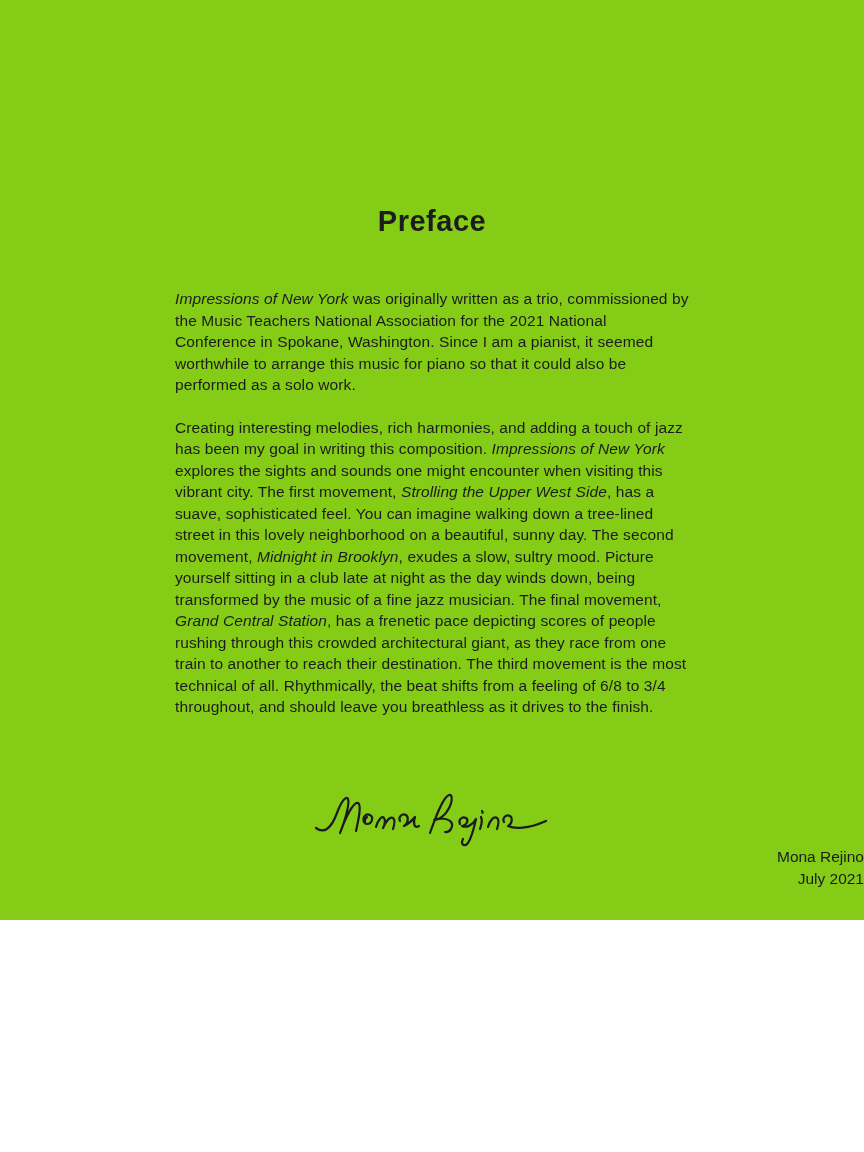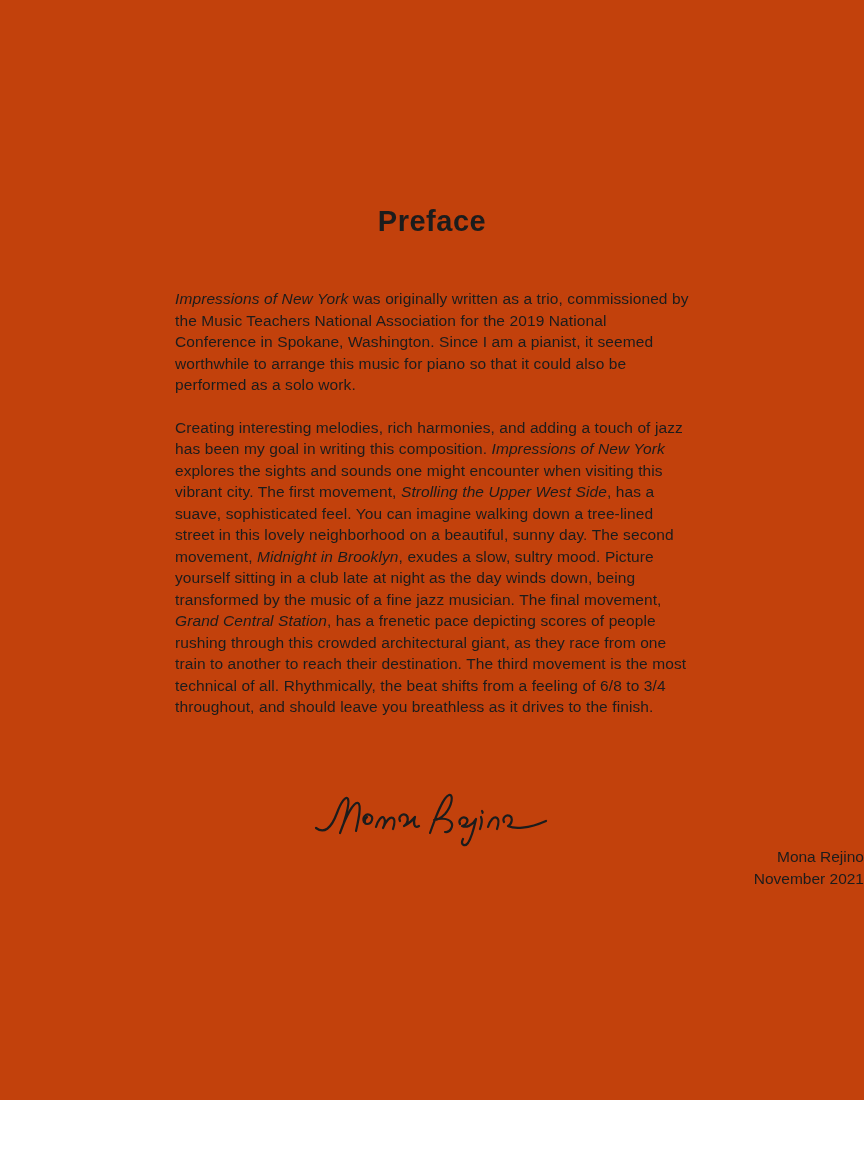--- a/index.html
+++ b/index.html
@@ -3,23 +3,23 @@
 <meta charset="utf-8">
 <style>
   html, body {
     margin: 0;
     padding: 0;
     background: #ffffff;
   }
   .page {
     position: relative;
     width: 864px;
-    height: 1100px;
+    height: 920px;
     margin: 0 auto;
-    background: #c2410c;
+    background: #84cc16;
     color: #1c1c1c;
     font-family: "Liberation Sans", sans-serif;
     overflow: hidden;
     box-sizing: border-box;
   }
   .page-title {
     margin: 0;
     padding-top: 205px;
     text-align: center;
     font-size: 29px;
@@ -61,35 +61,35 @@
   }
 </style>
 </head>
 <body>
 
 <div class="page">
 
   <h1 class="page-title">Preface</h1>
 
   <div class="body-text">
-    <p><span class="italic">Impressions of New York</span><span> was originally written as a trio, commissioned by the Music Teachers National Association for the 2019 National Conference in Spokane, Washington. Since I am a pianist, it seemed worthwhile to arrange this music for piano so that it could also be performed as a solo work.</span></p>
+    <p><span class="italic">Impressions of New York</span><span> was originally written as a trio, commissioned by the Music Teachers National Association for the 2021 National Conference in Spokane, Washington. Since I am a pianist, it seemed worthwhile to arrange this music for piano so that it could also be performed as a solo work.</span></p>
     <p><span>Creating interesting melodies, rich harmonies, and adding a touch of jazz has been my goal in writing this composition. </span><span class="italic">Impressions of New York</span><span> explores the sights and sounds one might encounter when visiting this vibrant city. The first movement, </span><span class="italic">Strolling the Upper West Side</span><span>, has a suave, sophisticated feel. You can imagine walking down a tree-lined street in this lovely neighborhood on a beautiful, sunny day. The second movement, </span><span class="italic">Midnight in Brooklyn</span><span>, exudes a slow, sultry mood. Picture yourself sitting in a club late at night as the day winds down, being transformed by the music of a fine jazz musician. The final movement, </span><span class="italic">Grand Central Station</span><span>, has a frenetic pace depicting scores of people rushing through this crowded architectural giant, as they race from one train to another to reach their destination. The third movement is the most technical of all. Rhythmically, the beat shifts from a feeling of 6/8 to 3/4 throughout, and should leave you breathless as it drives to the finish.</span></p>
   </div>
 
   <div class="signature-block">
     <svg class="signature-svg" width="240" height="62" viewBox="0 0 240 62" fill="none" stroke="#1c1c1c" stroke-width="2.2" stroke-linecap="round" stroke-linejoin="round">
 
       <path d="M4 40 C 12 46, 19 41, 25 25 C 29 14, 34 7, 36 11 C 38 16, 32 36, 28 45 C 34 28, 42 13, 46 15 C 50 17, 46 34, 44 43"></path>
       <path d="M52 34 C 50 29, 54 25, 58 27 C 62 29, 60 36, 55 36 C 52 36, 52 31, 55 29"></path>
       <path d="M64 39 C 66 32, 70 27, 72 30 C 74 33, 72 38, 71 40 C 74 33, 78 28, 81 30 C 84 32, 82 38, 81 41"></path>
       <path d="M88 33 C 86 29, 90 25, 94 27 C 97 29, 96 36, 92 38 C 96 36, 100 33, 103 29 C 101 35, 102 41, 107 38"></path>
 
       <path d="M118 45 C 124 28, 131 9, 137 7 C 142 6, 140 18, 133 26 C 129 30, 125 32, 122 32 C 128 30, 136 30, 139 34 C 142 38, 138 45, 133 44"></path>
       <path d="M148 36 C 146 32, 150 28, 154 30 C 157 32, 155 37, 150 38 C 154 40, 160 38, 164 31 C 162 40, 160 49, 156 55 C 153 59, 148 57, 151 51"></path>
       <path d="M169 29 C 171 33, 169 38, 168 41 M170 23 C 170.6 23.6, 171 24.2, 170.5 24.8"></path>
       <path d="M176 39 C 178 32, 182 28, 185 30 C 188 32, 186 38, 185 41"></path>
       <path d="M192 34 C 190 30, 194 26, 198 28 C 201 30, 200 36, 196 38 C 202 41, 216 41, 234 33"></path>
     </svg>
     <p class="printed-name">Mona Rejino</p>
-    <p class="date-line">November 2021</p>
+    <p class="date-line">July 2021</p>
   </div>
 
 </div>
 
 </body></html>

